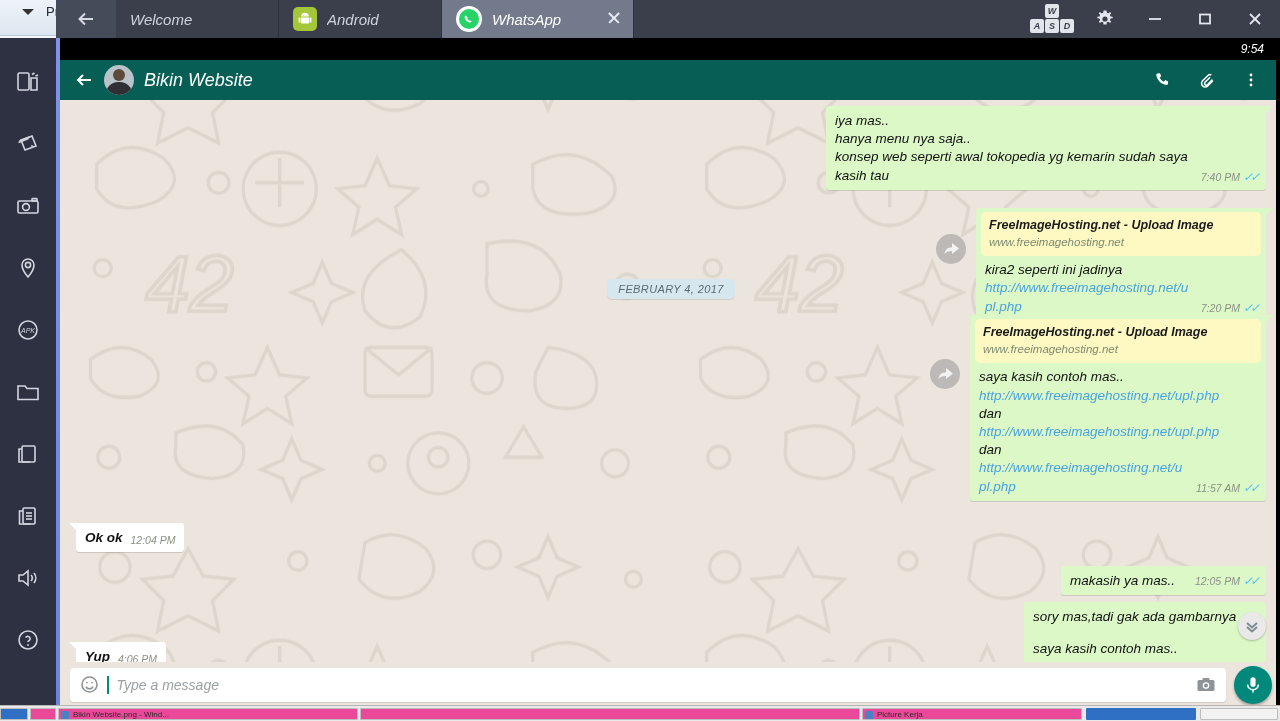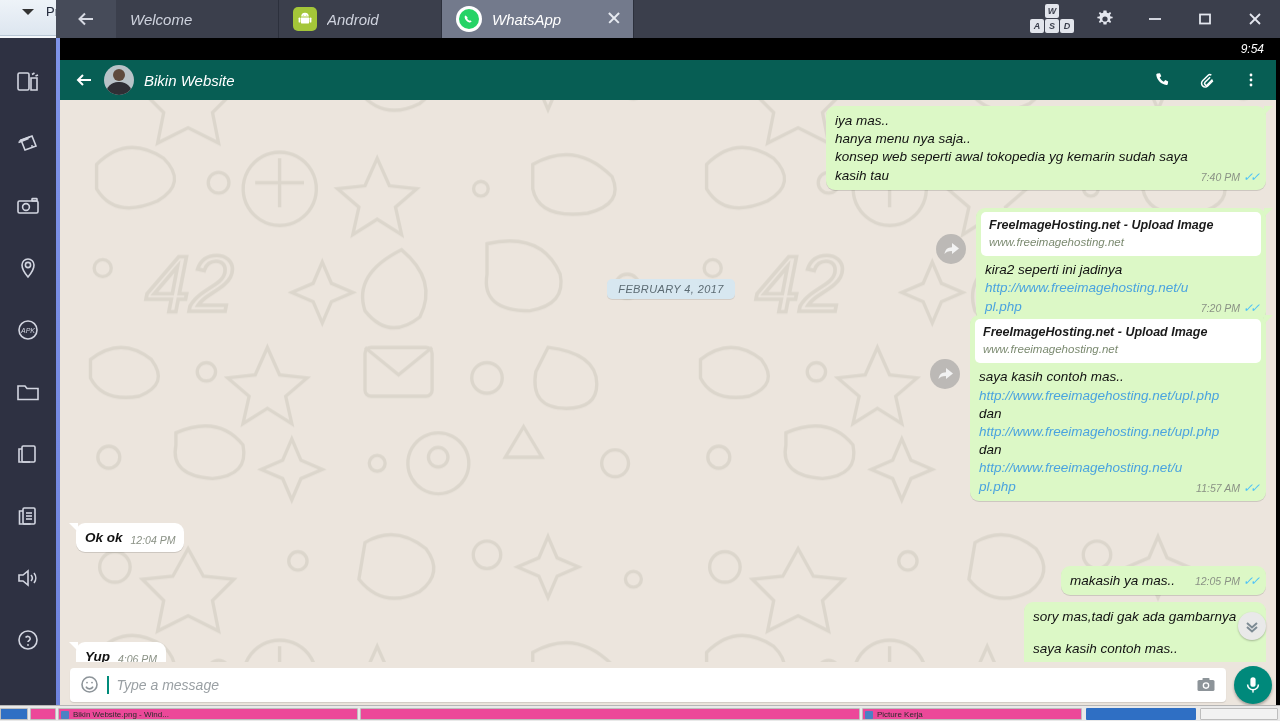--- a/index.html
+++ b/index.html
@@ -159,60 +159,60 @@
     background:#b9c3c8; position:relative;
   }
   #wa-avatar .av-head{
     position:absolute; left:9px; top:4px; width:12px; height:12px; border-radius:50%;
     background:#5e4a3d;
   }
   #wa-avatar .av-body{
     position:absolute; left:2px; top:17px; width:26px; height:16px; border-radius:12px 12px 0 0;
     background:#2f2f35;
   }
-  #wa-title { font-size:15px; flex:1; }
+  #wa-title { font-size:18px; flex:1; }
   .hdr-ico { width:34px; display:flex; align-items:center; justify-content:center; cursor:pointer; }
   .hdr-ico svg { fill:#fff; }
 
   
   #chat-area {
     position:absolute; left:0; top:62px; width:1220px; height:562px;
     overflow:hidden;
     background-color:#ece5dd;
   }
   #doodle { position:absolute; inset:0; opacity:0.5; }
   #msg-list {
     position:absolute; inset:0; padding:6px 14px 4px 16px;
   }
   .row { display:flex; margin-bottom:4px; position:relative; }
   .row.out { justify-content:flex-end; }
   .row.in  { justify-content:flex-start; }
   .bubble {
-    position:relative; max-width:440px; border-radius:9px;
+    position:relative; max-width:440px; border-radius:3px;
     padding:6px 9px 5px 9px; font-size:13.5px; color:#111; line-height:1.35;
     box-shadow:0 1px 0.5px rgba(0,0,0,0.13);
   }
   .bubble.out { background:#dcf8c6; }
   .bubble.in  { background:#ffffff; }
   .bubble.out:after{
     content:""; position:absolute; right:-7px; top:0;
     border-width:0 0 9px 9px; border-style:solid;
     border-color:transparent transparent transparent #dcf8c6;
   }
   .bubble.in:after{
     content:""; position:absolute; left:-7px; top:0;
     border-width:0 9px 9px 0; border-style:solid;
     border-color:transparent #ffffff transparent transparent;
   }
   .bubble.notail:after{ display:none; }
   .meta { font-size:10.5px; color:#8a9185; white-space:nowrap; }
   .meta .ticks { color:#4fc3f7; letter-spacing:-3px; margin-left:3px; font-size:12px;}
   .link { color:#4aa3df; word-break:break-all; }
   .preview {
-    background:#ffffff; border-radius:5px; padding:5px 8px 6px 8px;
+    background:#fef9c3; border-radius:5px; padding:5px 8px 6px 8px;
     margin:-2px -4px 5px -4px;
   }
   .preview .pv-title { font-size:12.5px; font-weight:bold; color:#1b1b1b; }
   .preview .pv-url { font-size:11.5px; color:#7b8a70; margin-top:1px; }
   .fwd-btn {
     position:absolute; width:30px; height:30px; border-radius:50%;
     background:rgba(150,150,150,0.55);
     display:flex; align-items:center; justify-content:center; cursor:pointer;
   }
   .fwd-btn svg { fill:#f2f2f2; }

